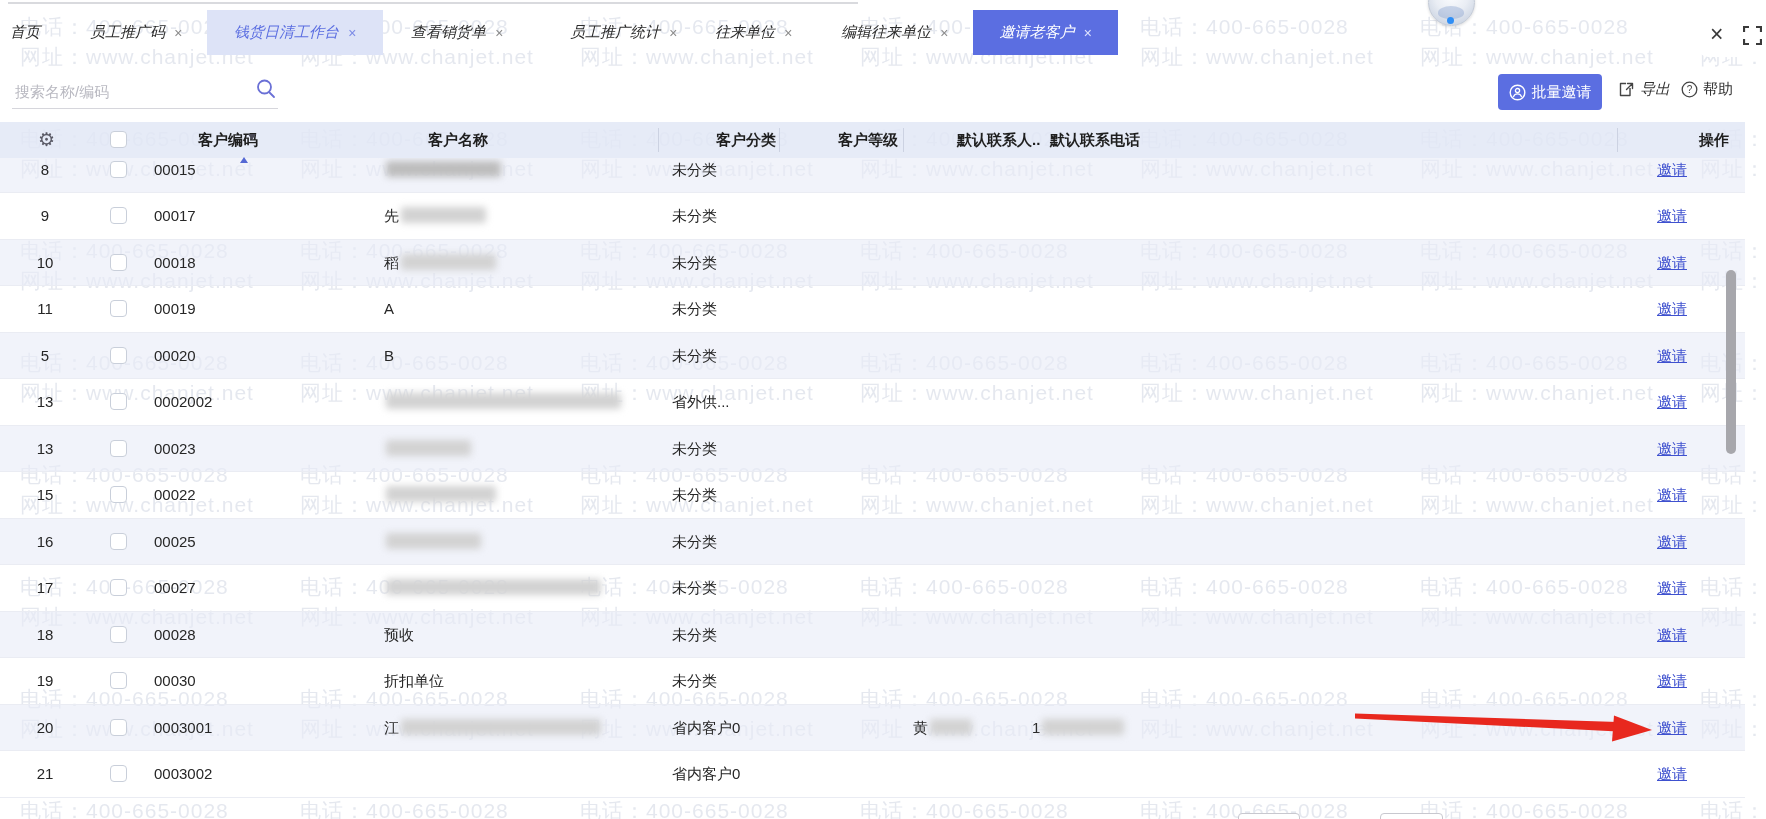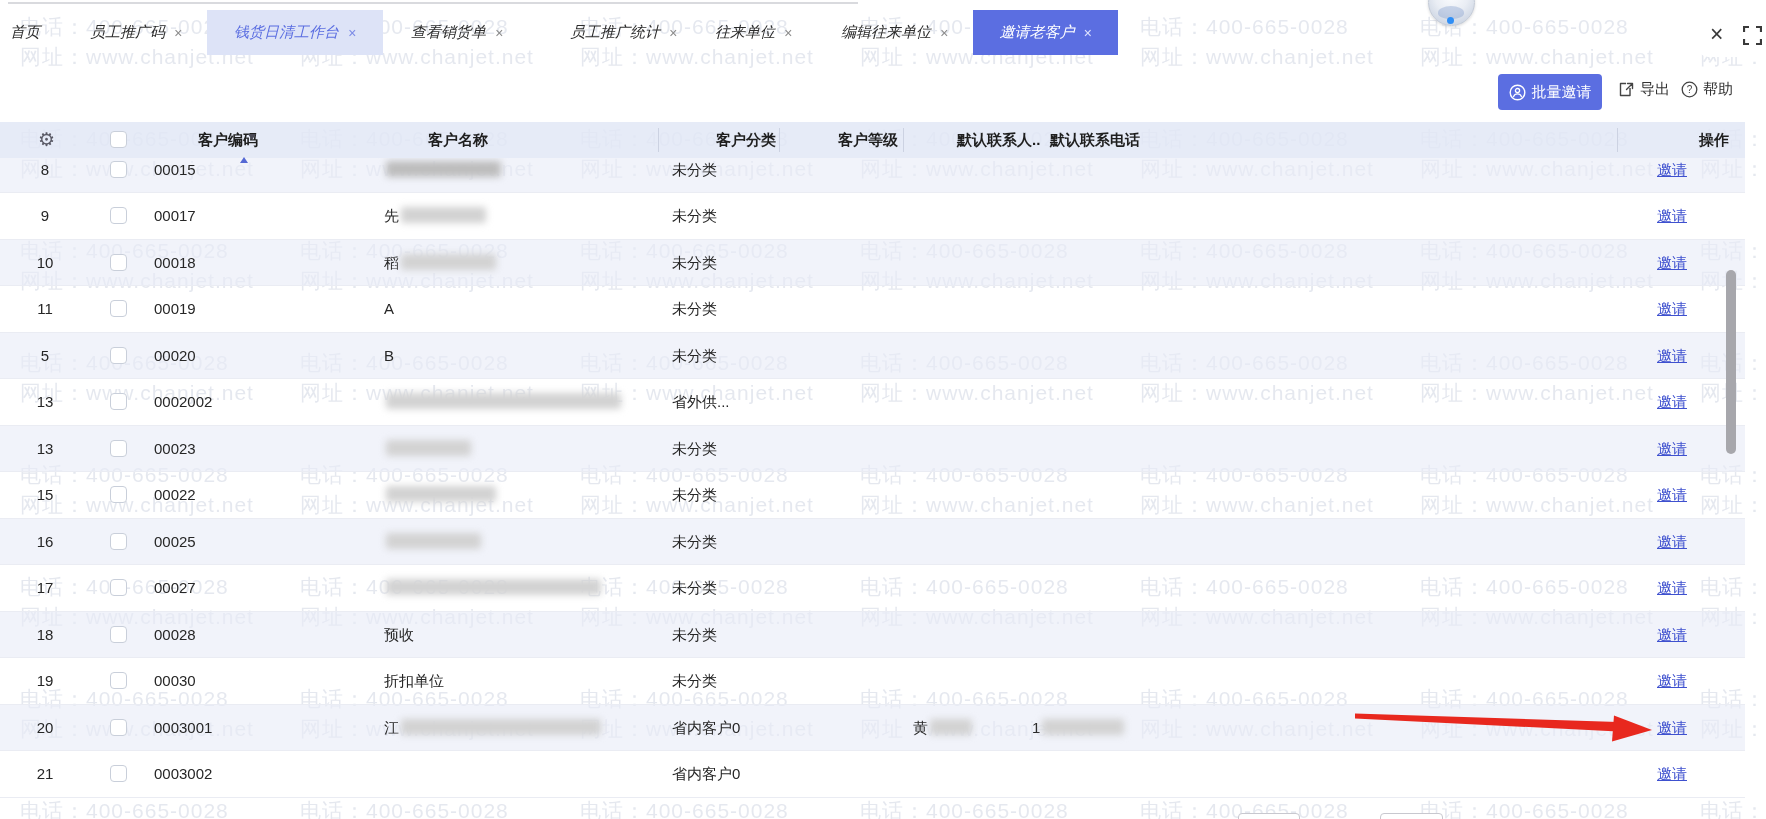--- a/index.html
+++ b/index.html
@@ -33,21 +33,21 @@
   .orb .iris{position:absolute;left:9px;top:26px;width:26px;height:13px;border-radius:50% 50% 45% 45%;background:rgba(120,150,200,0.35);}
 
   
   .toolbar{position:absolute;left:0;top:60px;width:1766px;height:62px;z-index:3;}
   .search-wrap{position:absolute;left:12px;top:12px;width:266px;height:36px;border-bottom:1px solid #d6d6dc;}
   .search-input{position:absolute;left:1px;top:5px;width:230px;height:26px;border:none;outline:none;background:transparent;font-size:15px;color:#333;font-family:inherit;}
   .search-input::placeholder{color:#b9b9c1;}
   .search-icon{position:absolute;left:243px;top:6px;}
   .btn-primary{position:absolute;left:1498px;top:14px;width:104px;height:36px;background:#5b6ee1;border-radius:4px;color:#fff;font-size:15px;display:flex;align-items:center;justify-content:center;gap:6px;}
   .tool-link{position:absolute;top:20px;font-size:15px;color:#333;display:flex;align-items:center;gap:5px;}
-  .tl-export{left:1618px;}
+  .tl-export{left:1618px;font-style:italic;}
   .tl-help{left:1681px;}
 
   
   .thead{position:absolute;left:0;top:122px;width:1745px;height:36px;background:rgba(225,231,245,0.82);z-index:3;font-size:15px;font-weight:bold;color:#1f1f1f;line-height:36px;}
   .th{position:absolute;top:0;white-space:nowrap;margin-left:44px;}
   .th-sep{position:absolute;top:6px;height:24px;width:0;border-left:1px solid #ccd2e2;}
   .gear{position:absolute;left:38px;top:0;font-size:19px;font-weight:normal;color:#5a5a66;line-height:36px;}
   .cb{display:inline-block;width:17px;height:17px;background:#fff;border:1.5px solid #c9cfda;border-radius:4px;box-sizing:border-box;}
   .thead .cb{position:absolute;left:110px;top:9px;}
   .sort{position:absolute;left:240px;top:9px;width:8px;}
@@ -190,20 +190,29 @@
 
   <div class="win-panel"></div>
   <div class="win-close">×</div>
   <div class="win-fs">
     <svg width="19" height="19" viewBox="0 0 19 19">
       <path d="M1 6 V1 H6 M13 1 H18 V6 M18 13 V18 H13 M6 18 H1 V13" fill="none" stroke="#3a3a3a" stroke-width="2.2"></path>
     </svg>
   </div>
 
   <div class="toolbar">
+    <div class="search-wrap">
+      <input class="search-input" placeholder="搜索名称/编码" style="">
+      <span class="search-icon">
+        <svg width="22" height="22" viewBox="0 0 22 22">
+          <circle cx="9.5" cy="9" r="6.5" fill="none" stroke="#6a70d6" stroke-width="1.8"></circle>
+          <line x1="14.5" y1="14.5" x2="19" y2="19" stroke="#6a70d6" stroke-width="1.8" stroke-linecap="round"></line>
+        </svg>
+      </span>
+    </div>
     <div class="btn-primary">
       <span>
         <svg width="17" height="17" viewBox="0 0 17 17">
           <circle cx="8.5" cy="8.5" r="7.3" fill="none" stroke="#fff" stroke-width="1.4"></circle>
           <circle cx="8.5" cy="6.6" r="2.1" fill="none" stroke="#fff" stroke-width="1.3"></circle>
           <path d="M4.6 12.6 C5.3 10.6 7 9.9 8.5 9.9 C10 9.9 11.7 10.6 12.4 12.6" fill="none" stroke="#fff" stroke-width="1.3" stroke-linecap="round"></path>
         </svg>
       </span>
       <span>批量邀请</span>
     </div>

